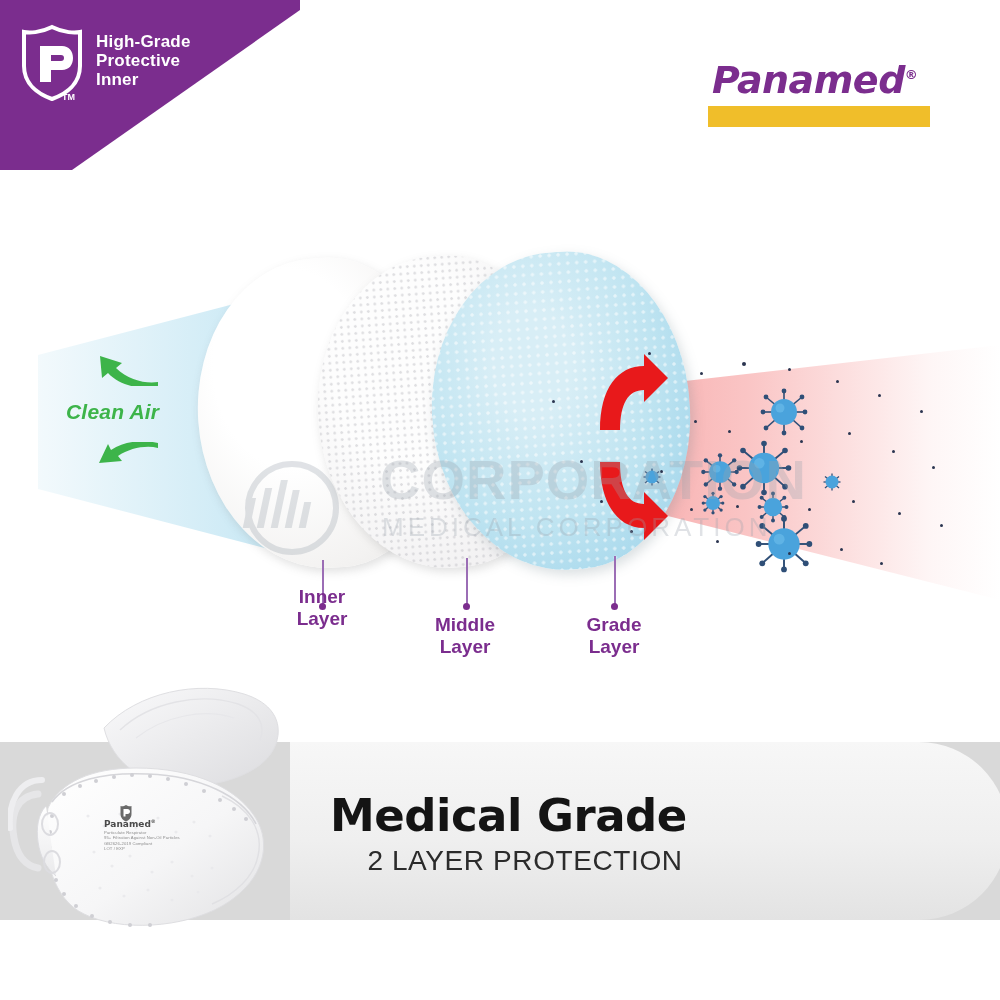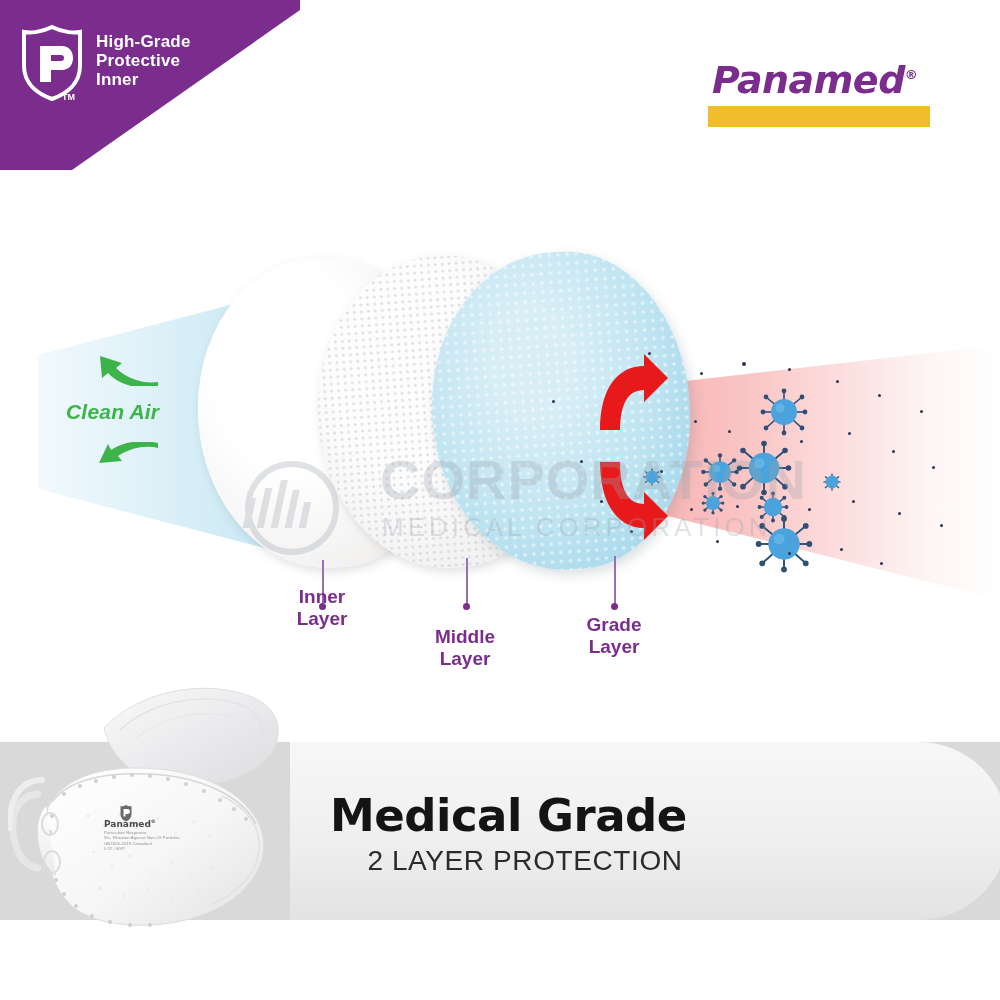--- a/index.html
+++ b/index.html
@@ -455,21 +455,21 @@
     <div class="wm-sub">MEDICAL CORPORATION</div>
   </div>
 
   <div class="leader" style="left:322px; top:560px; height:46px;"></div>
   <div class="leader-dot" style="left:319px; top:603px;"></div>
   <div class="layer-label" style="left:262px; top:586px; width:120px;">Inner
 Layer</div>
 
   <div class="leader" style="left:466px; top:558px; height:48px;"></div>
   <div class="leader-dot" style="left:463px; top:603px;"></div>
-  <div class="layer-label" style="left:405px; top:614px; width:120px;margin-top:12px;">Middle
+  <div class="layer-label" style="left:405px; top:614px; width:120px;">Middle
 Layer</div>
 
   <div class="leader" style="left:614px; top:556px; height:50px;"></div>
   <div class="leader-dot" style="left:611px; top:603px;"></div>
   <div class="layer-label" style="left:554px; top:614px; width:120px;">Grade
 Layer</div>
 
   <div class="gray-strip"></div>
   <div class="white-plate"></div>
 

